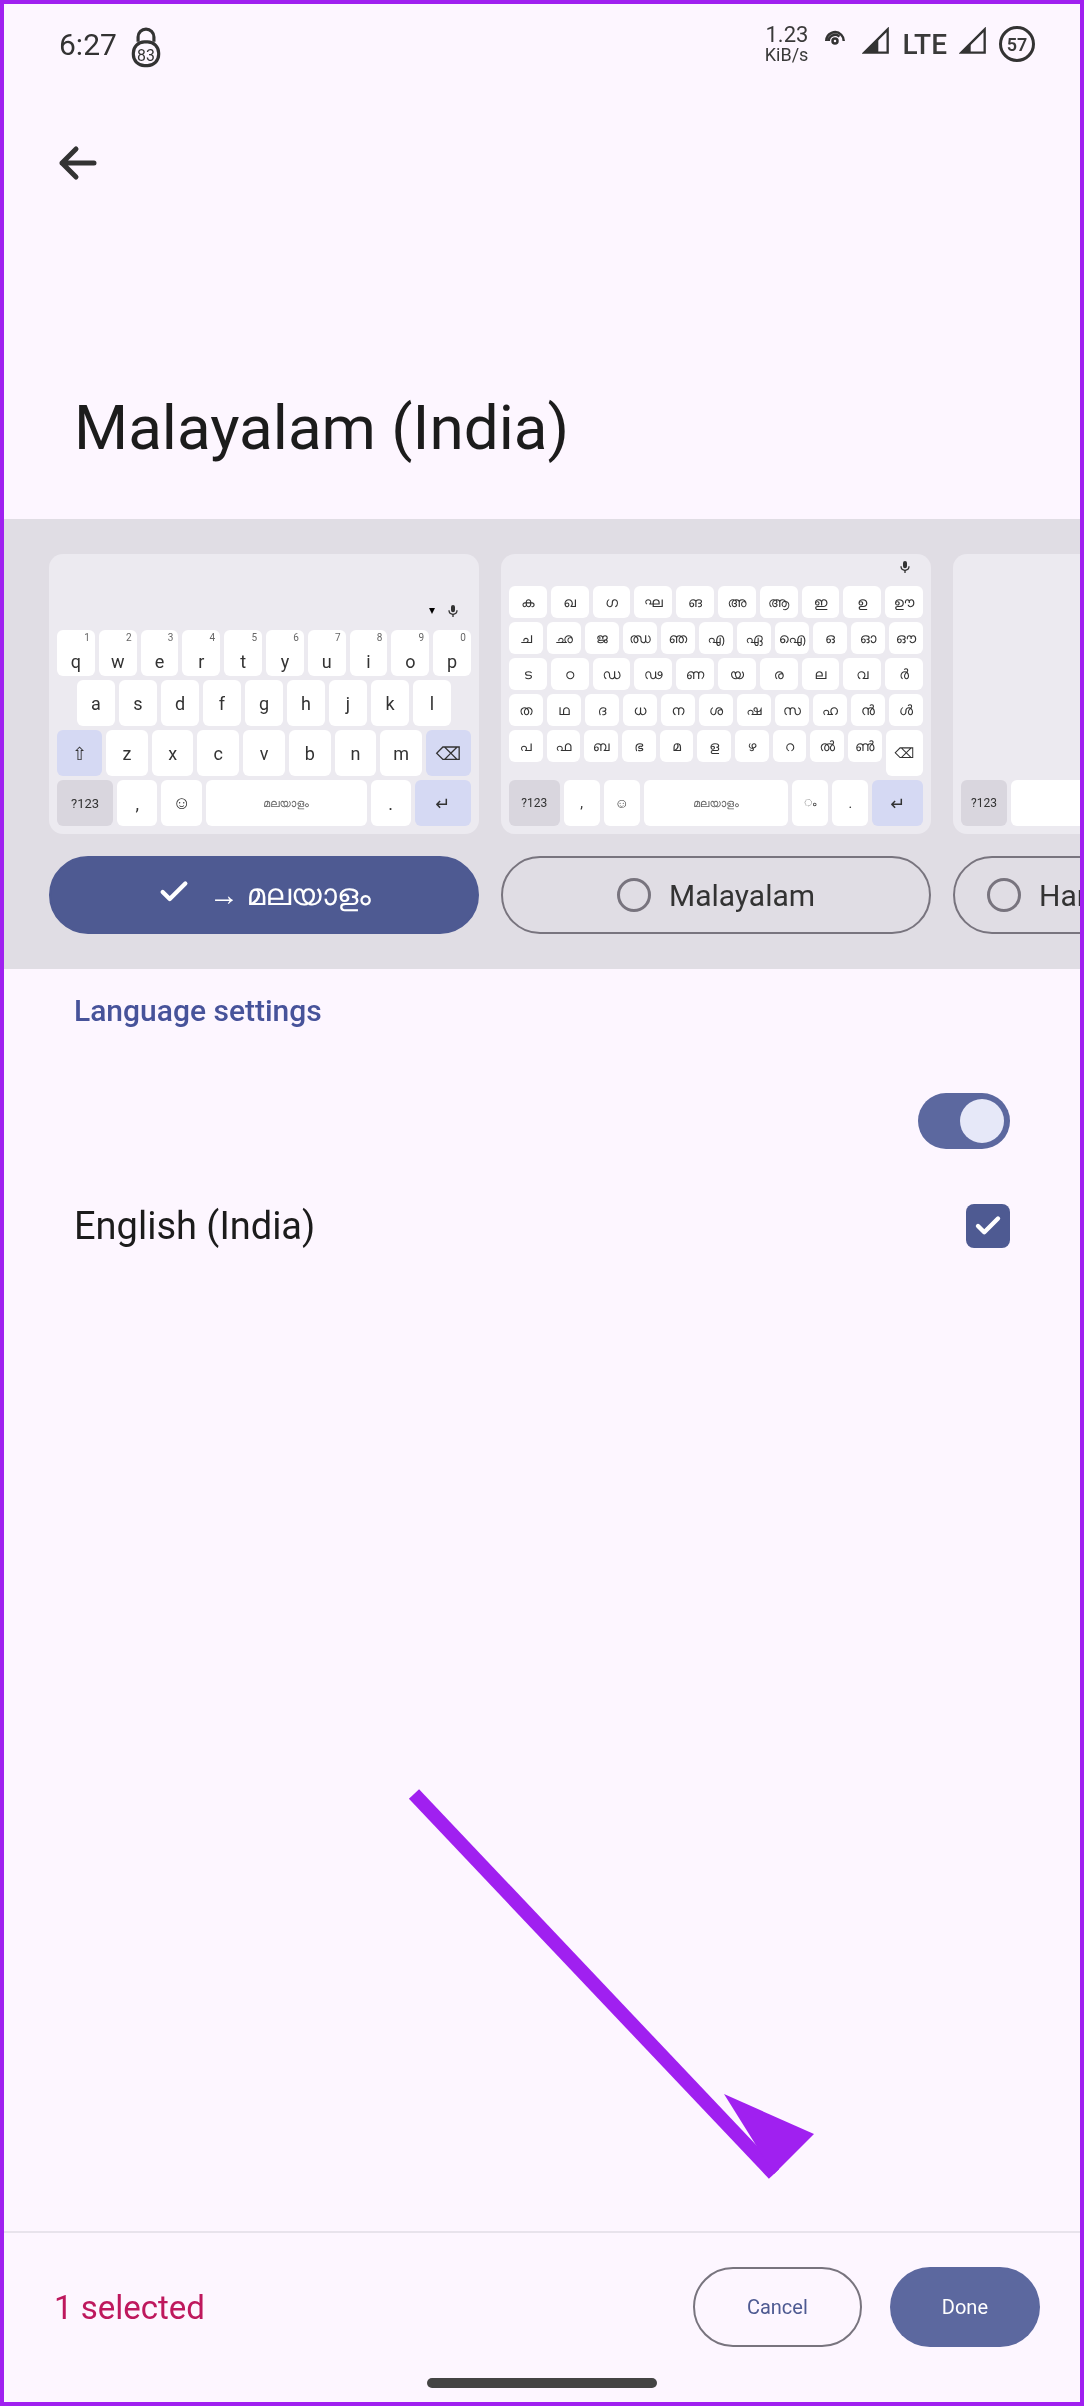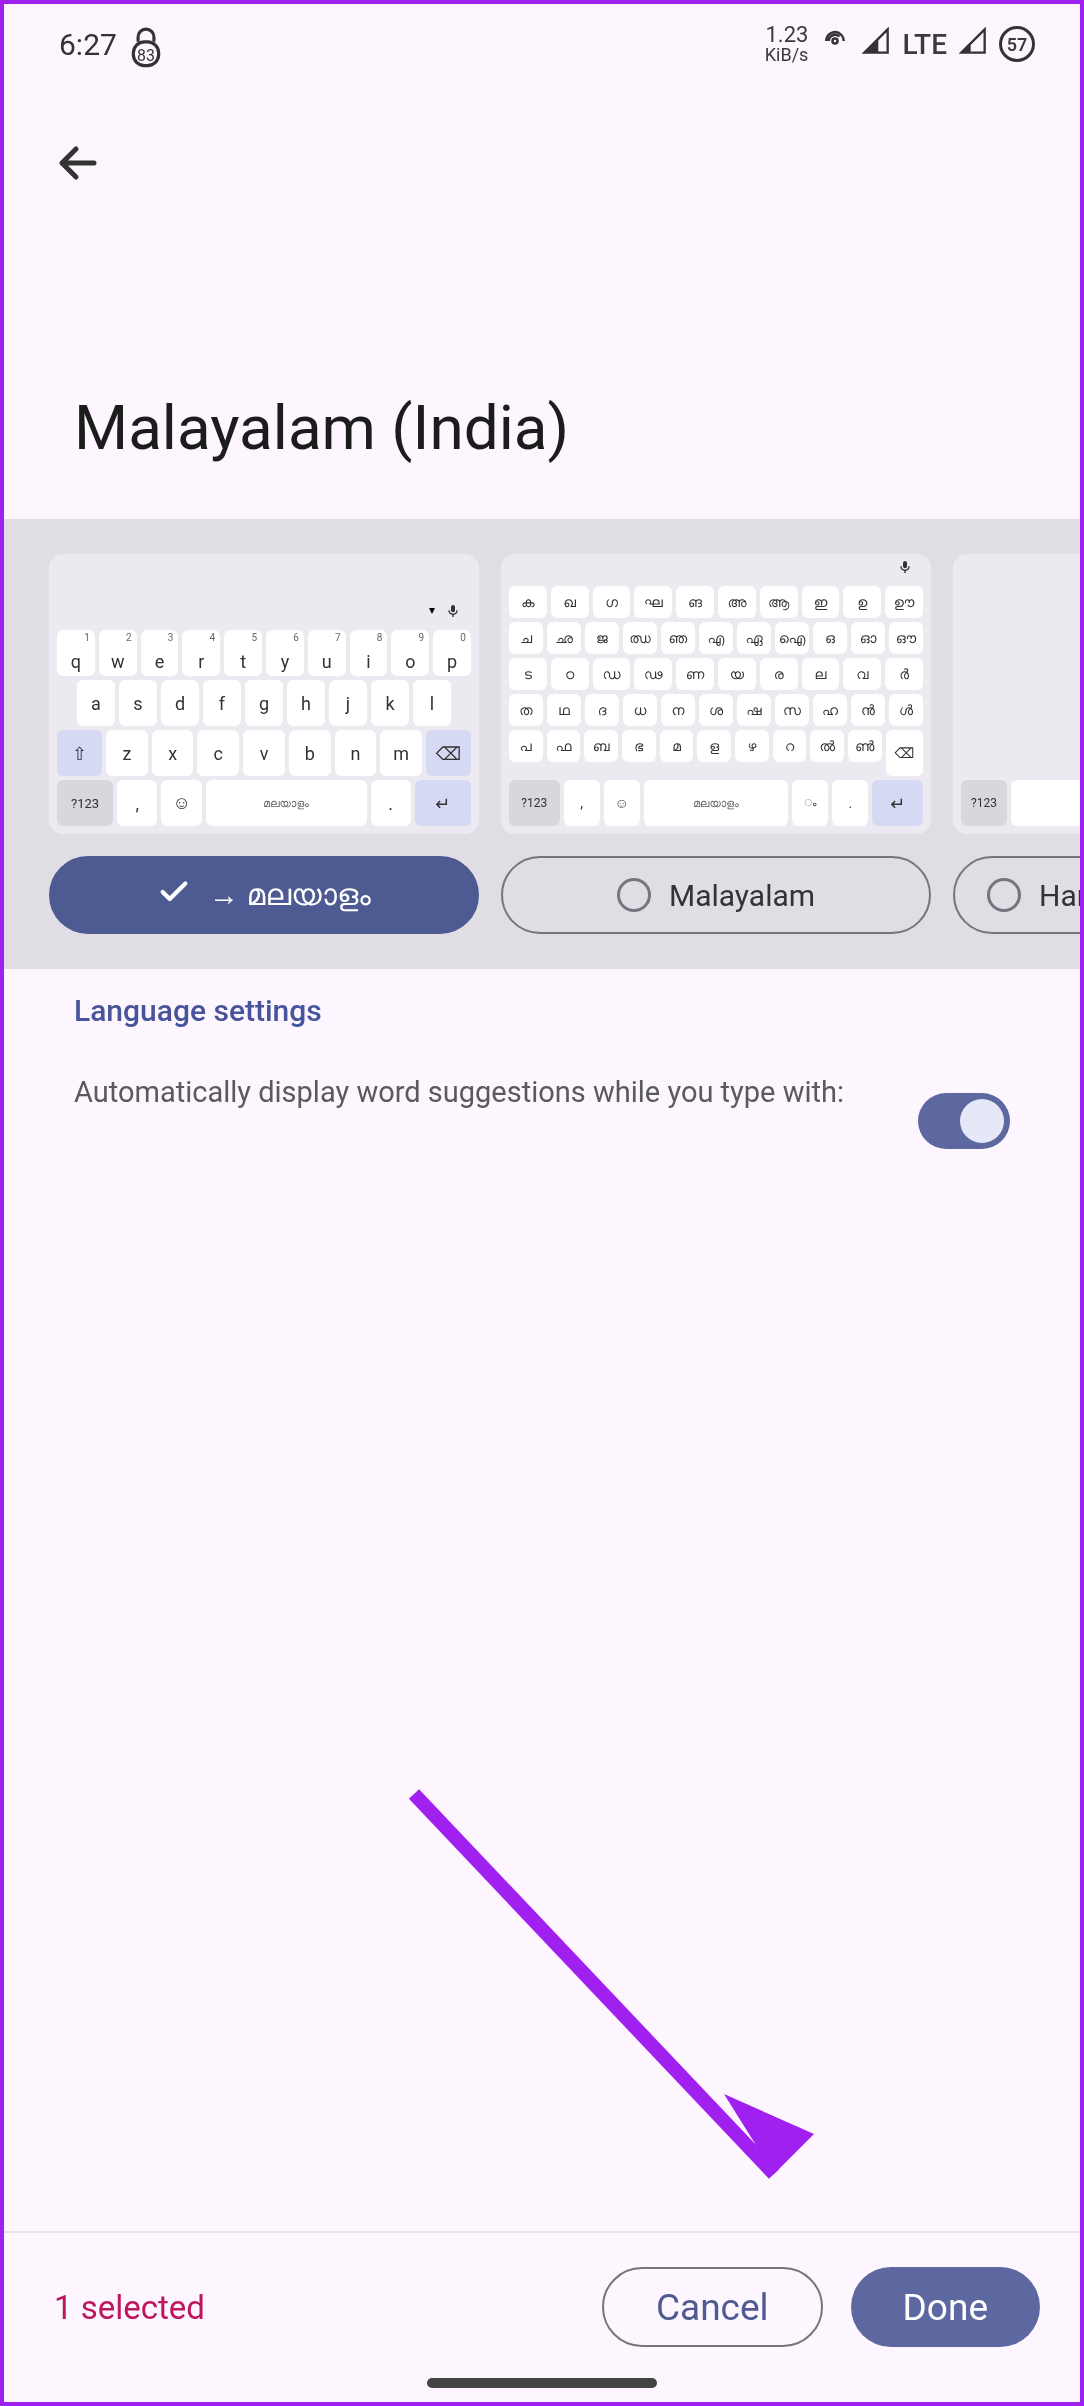--- a/index.html
+++ b/index.html
@@ -130,21 +130,21 @@
     display:flex;align-items:center;justify-content:space-between;
     padding:0 40px 0 50px; background:#fdf6ff;
   }
   .bottom-bar::before{
     content:"";position:absolute;top:-36px;left:0;right:0;height:2px;
     background:#e8e3ec;
   }
   .selected-count{font-size:33px;color:#be185d;}
   .btn-group{display:flex;gap:28px;}
   .btn{
-    height:80px;padding:0 52px;border-radius:42px;font-size:37px;
+    height:80px;padding:0 52px;border-radius:42px;font-size:20px;
     display:flex;align-items:center;justify-content:center;
   }
   .btn.outline{border:2.5px solid #78747e;color:#4e5a92;background:transparent;}
   .btn.filled{background:#5c689f;color:#fff;}
   
   .nav-handle{
     position:absolute;bottom:14px;left:50%;transform:translateX(-50%);
     width:230px;height:10px;background:#444;border-radius:6px;
   }
   
@@ -381,23 +381,30 @@
       <span class="radio"></span>
       <span>Handwriting</span>
     </div>
   </div>
 </div>
 
 <div class="settings">
   <div class="section-label">Language settings</div>
   <div class="setting-row">
     <div class="setting-text">
-      <div class="setting-sub">Automatically display word suggestions while you type with:</div>
     </div>
     <div class="toggle"></div>
+  </div>
+  <div class="lang-row">
+    <span>English (India)</span>
+    <span class="chk">
+      <svg viewBox="0 0 24 24">
+          <path d="M4 12l5 5L20 6" fill="none" stroke="#fff" stroke-width="3.5" stroke-linecap="round" stroke-linejoin="round"></path>
+        </svg>
+    </span>
   </div>
 </div>
 
 <div class="bottom-bar">
   <span class="selected-count">1 selected</span>
   <div class="btn-group">
     <div class="btn outline">Cancel</div>
     <div class="btn filled">Done</div>
   </div>
 </div>

